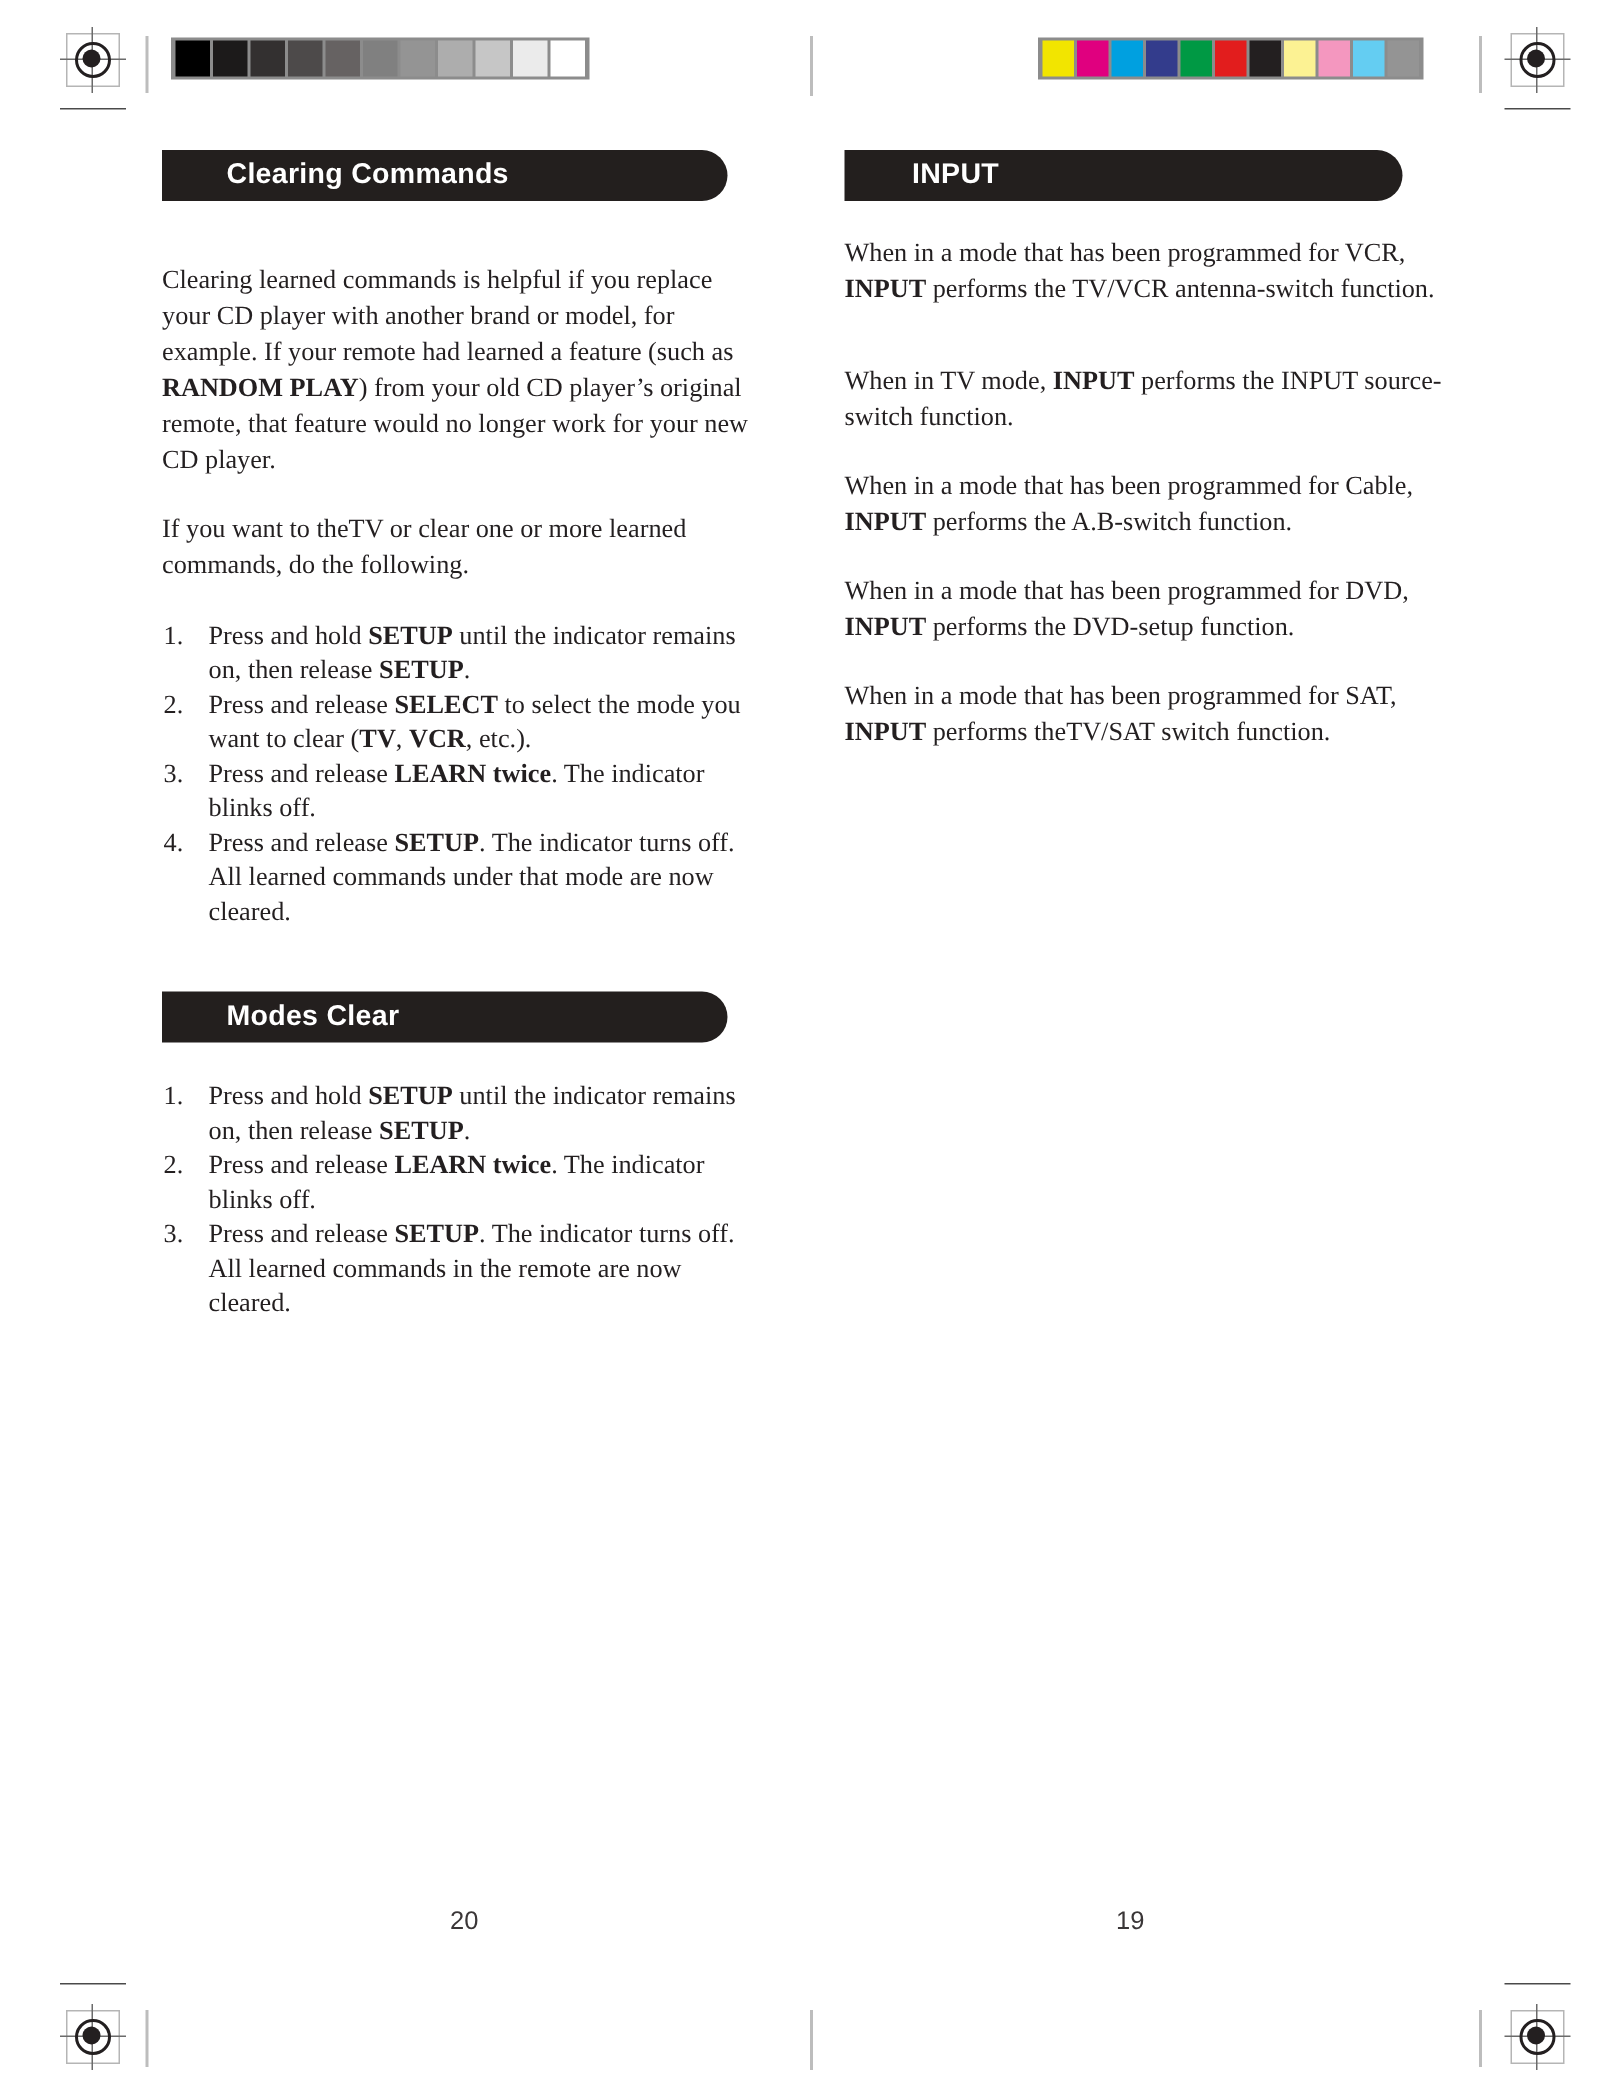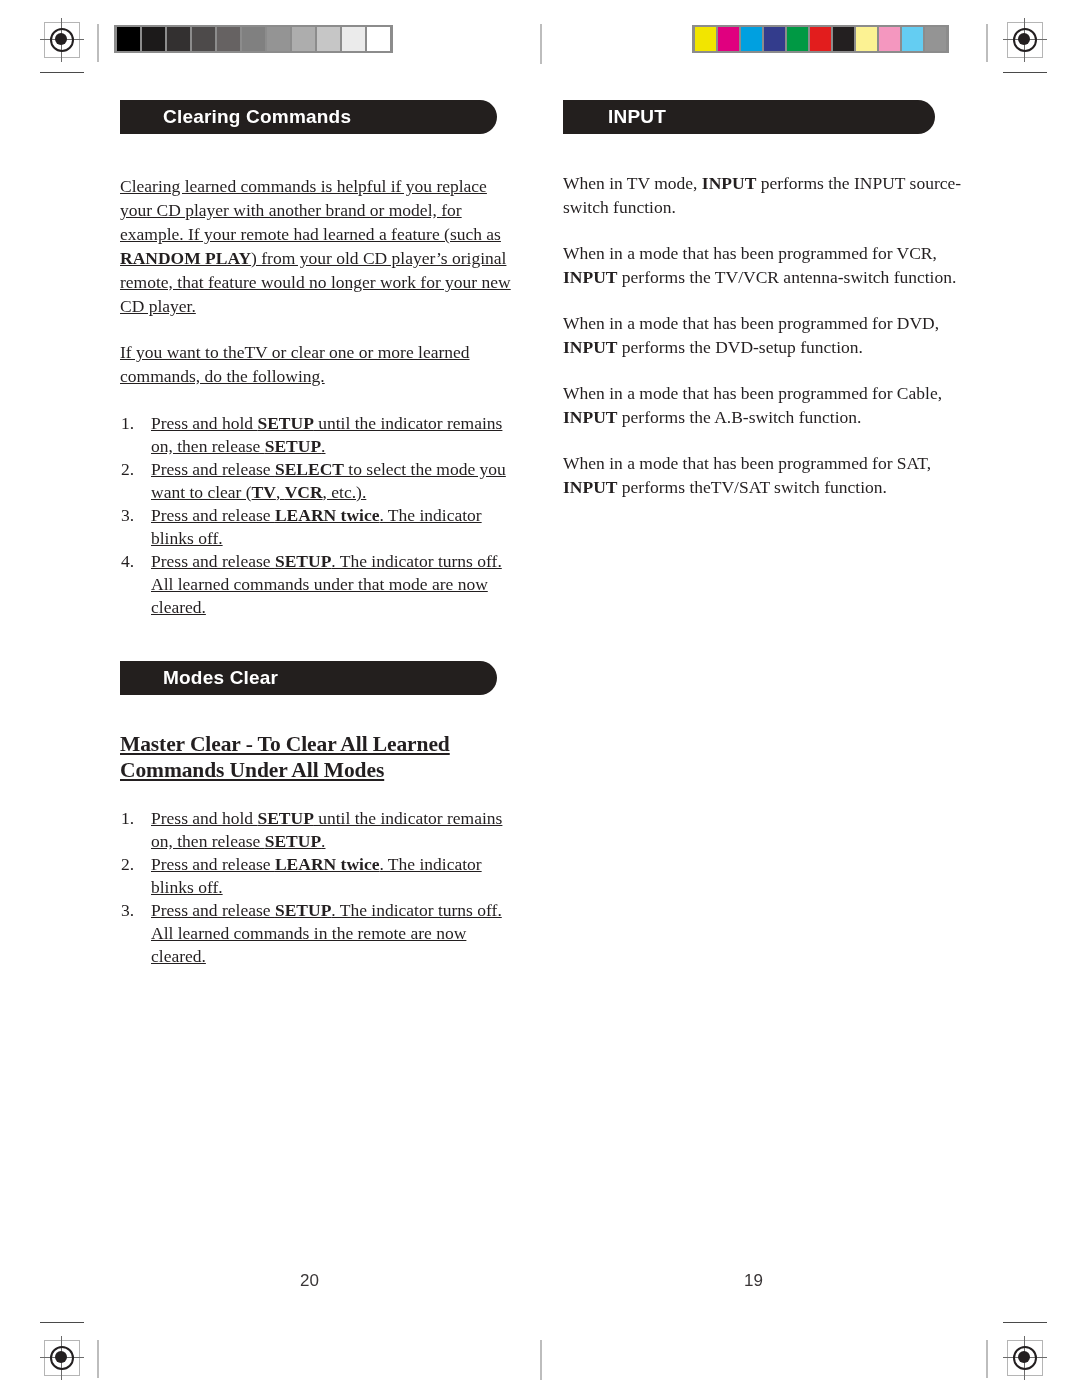--- a/index.html
+++ b/index.html
@@ -73,21 +73,21 @@
     margin: 0 1px;
   }
   .patch-row.color .patch { width: 21px; height: 24px; }
 
   
   .page {
     position: absolute;
     top: 100px;
     width: 400px;
   }
-  .page.left  { left: 120px; text-decoration: underline; }
+  .page.left  { left: 108px; }
   .page.right { left: 563px; }
 
   .banner {
     position: relative;
     background: #231f1e;
     color: #ffffff;
     height: 34px;
     border-radius: 0 17px 17px 0;
     font-family: "Liberation Sans", sans-serif;
     font-weight: bold;
@@ -232,40 +232,39 @@
 
   <ol class="steps">
     <li>Press and hold <b>SETUP</b> until the indicator remains on, then release <b>SETUP</b>.</li>
     <li>Press and release <b>SELECT</b> to select the mode you want to clear (<b>TV</b>, <b>VCR</b>, etc.).</li>
     <li>Press and release <b>LEARN twice</b>. The indicator blinks off.</li>
     <li>Press and release <b>SETUP</b>. The indicator turns off. All learned commands under that mode are now cleared.</li>
   </ol>
 
   <div class="banner" style="margin-top:42px;">Modes Clear</div>
 
-  <h2 class="sec-head tight">Master Clear - To Clear All Learned Commands Under All Modes</h2>
 
   <ol class="steps">
     <li>Press and hold <b>SETUP</b> until the indicator remains on, then release <b>SETUP</b>.</li>
     <li>Press and release <b>LEARN twice</b>. The indicator blinks off.</li>
     <li>Press and release <b>SETUP</b>. The indicator turns off. All learned commands in the remote are now cleared.</li>
   </ol>
 </div>
 
 <div class="page right">
 
   <div class="banner">INPUT</div>
 
+  <p class="body">When in a mode that has been programmed for VCR, <b>INPUT</b> performs the TV/VCR antenna-switch function.</p>
+
   <p class="body" style="margin-top:37px;">When in TV mode, <b>INPUT</b> performs the INPUT source-switch function.</p>
 
-  <p class="body">When in a mode that has been programmed for VCR, <b>INPUT</b> performs the TV/VCR antenna-switch function.</p>
+  <p class="body">When in a mode that has been programmed for Cable, <b>INPUT</b> performs the A.B-switch function.</p>
 
   <p class="body">When in a mode that has been programmed for DVD, <b>INPUT</b> performs the DVD-setup function.</p>
-
-  <p class="body">When in a mode that has been programmed for Cable, <b>INPUT</b> performs the A.B-switch function.</p>
 
   <p class="body">When in a mode that has been programmed for SAT, <b>INPUT</b> performs theTV/SAT switch function.</p>
 </div>
 
 <div class="folio left">20</div>
 <div class="folio right">19</div>
 
 <div class="bottom-furniture">
   <div class="crop-h" style="left:40px; top:13px; width:44px;"></div>
   <div class="reg-mark" style="left:40px; top:27px;">

